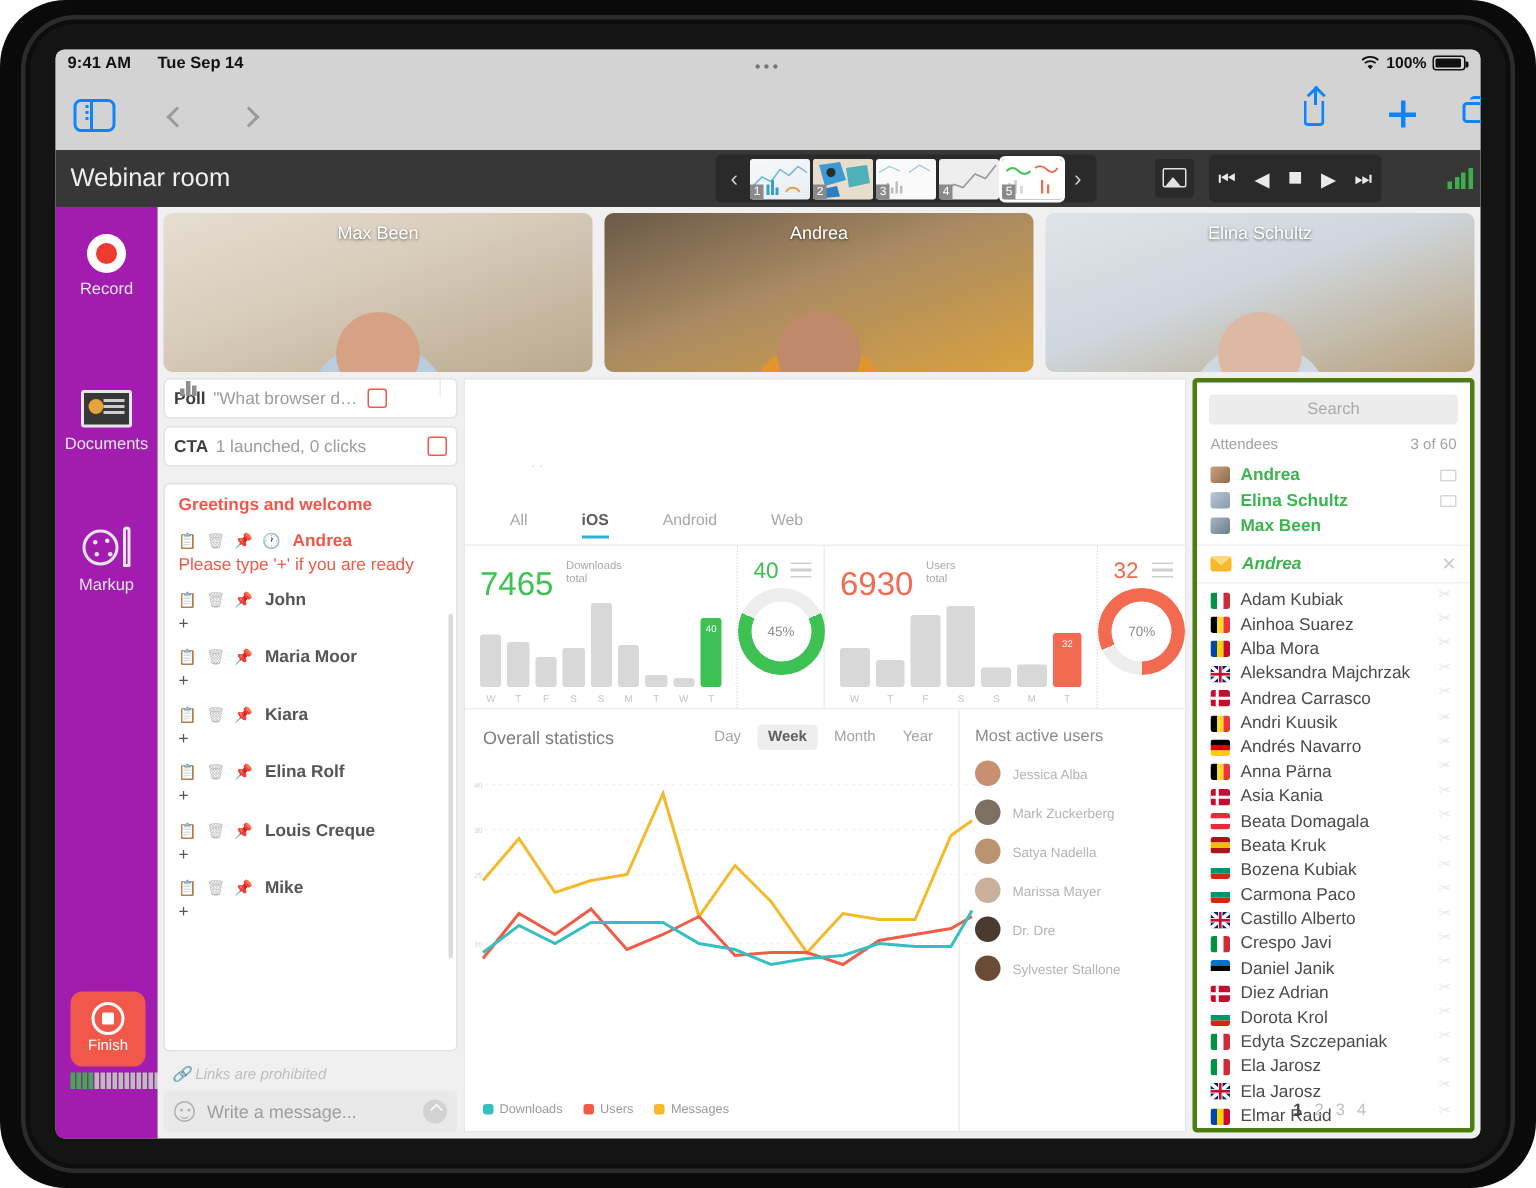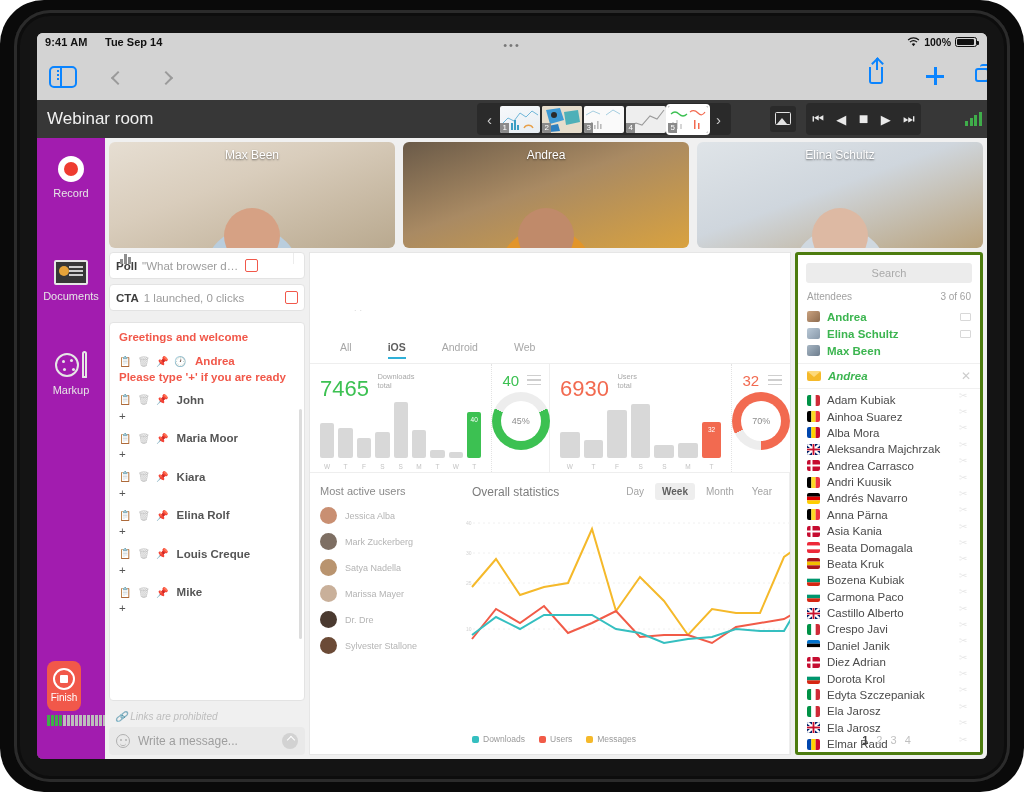--- a/index.html
+++ b/index.html
@@ -136,21 +136,21 @@
   #doc-ico:after { content:''; position:absolute; right:3px; top:4px; width:14px;
     height:2px; background:#cfcfcf; box-shadow:0 4px 0 #cfcfcf, 0 8px 0 #cfcfcf; }
   #mark-ico { width:32px; height:28px; margin:0 auto; position:relative; }
   #mark-ico .pal { position:absolute; left:0; top:2px; width:24px; height:24px;
     border:2px solid #e6e6e6; border-radius:50%; }
   #mark-ico .pal:before { content:''; position:absolute; left:5px; top:5px;
     width:3px; height:3px; border-radius:50%; background:#e6e6e6;
     box-shadow:8px -1px 0 #e6e6e6, 1px 8px 0 #e6e6e6, 10px 8px 0 #e6e6e6; }
   #mark-ico .brush { position:absolute; right:0; top:0; width:5px; height:27px;
     border:2px solid #e6e6e6; border-radius:3px 3px 1px 1px; }
-  #finish { position:absolute; left:10px; bottom:48px; width:34px; height:50px;
+  #finish { position:absolute; left:10px; bottom:48px; width:50px; height:50px;
     background:#f1584a; border-radius:8px; color:#fff; text-align:center; }
   #finish .sq { width:22px; height:22px; border:2px solid #fff; border-radius:50%;
     margin:7px auto 2px; position:relative; }
   #finish .sq:after { content:''; position:absolute; left:5px; top:5px; width:8px;
     height:8px; background:#fff; border-radius:1px; }
   #finish .lbl { font-size:10px; }
   #vu { position:absolute; left:10px; bottom:33px; display:flex; gap:1.5px; }
   #vu b { width:2.5px; height:11px; background:#bdbdbd; display:block; }
   #vu b.on { background:#3fae4a; }
 
@@ -193,21 +193,21 @@
     overflow:hidden; padding:8px 9px 0; }
   #msgs .scroll { position:absolute; right:2px; top:86px; width:3px; height:230px;
     background:#dcdcdc; border-radius:2px; }
   .greet { color:#f1584a; font-weight:bold; font-size:11.5px; margin-bottom:12px; }
   .msg { margin-bottom:8px; }
   .msg .hd { display:flex; align-items:center; gap:6px; font-size:9px;
     color:#b5b5b5; margin-bottom:3px; }
   .msg .hd .who { font-size:11.5px; font-weight:bold; color:#555; margin-left:2px; }
   .msg.me .hd .who { color:#f1584a; }
   .msg .bd { font-size:11.5px; color:#555; line-height:1.35; }
-  .msg.me .bd { color:#f1584a; font-weight:bold; }
+  .msg.me .bd { color:#f1584a; font-weight:normal; }
   .mi { font-size:10px; color:#bdbdbd; }
   #prohib { position:absolute; left:0; right:0; bottom:33px; font-size:10px;
     color:#bdbdbd; padding-left:6px;font-style:italic; }
   #composer { position:absolute; left:0; right:0; bottom:0; height:28px;
     background:#e9e9e9; border-radius:4px; display:flex; align-items:center;
     padding:0 7px; }
   #composer .smile { width:14px; height:14px; border:1.4px solid #b0b0b0;
     border-radius:50%; position:relative; flex:none; }
   #composer .smile:before { content:''; position:absolute; left:3px; top:4px;
     width:2px; height:2px; background:#b0b0b0; border-radius:50%;
@@ -694,20 +694,52 @@
                     <b></b>
                     <b></b>
                   </span>
                 <div class="ring" style="background:conic-gradient(#f26a50 0 50%, #ededed 50% 68%, #f26a50 68% 100%)">
                   <div class="hole">70%</div>
                 </div>
               </div>
             </div>
 
             <div id="lower">
+              <div id="stats">
+                <div class="hdr">Overall statistics</div>
+                <div id="range">
+                  <span>Day</span>
+                  <span class="on">Week</span>
+                  <span>Month</span>
+                  <span>Year</span>
+                </div>
+
+                <svg id="linechart" width="340" height="140" viewBox="0 0 340 140" style="position:absolute;left:4px;top:38px">
+                  <g stroke="#f0f0f0" stroke-width="1" stroke-dasharray="2 3">
+                    <line x1="4" y1="12" x2="336" y2="12"></line>
+                    <line x1="4" y1="42" x2="336" y2="42"></line>
+                    <line x1="4" y1="72" x2="336" y2="72"></line>
+                    <line x1="4" y1="118" x2="336" y2="118"></line>
+                  </g>
+                  <text x="2" y="14" font-size="5" fill="#d4d4d4">40</text>
+                  <text x="2" y="44" font-size="5" fill="#d4d4d4">30</text>
+                  <text x="2" y="74" font-size="5" fill="#d4d4d4">25</text>
+                  <text x="2" y="120" font-size="5" fill="#d4d4d4">10</text>
+                  <polyline fill="none" stroke="#f5b92a" stroke-width="2" points="8,76 32,48 56,84 80,76 104,72 128,18 152,100 176,66 200,90 224,124 248,98 272,102 296,102 320,46 334,36"></polyline>
+                  <polyline fill="none" stroke="#f15b48" stroke-width="2" points="8,128 32,98 56,112 80,95 104,122 128,112 152,100 176,126 200,124 224,124 248,132 272,116 296,112 320,108 334,100"></polyline>
+                  <polyline fill="none" stroke="#35bfc0" stroke-width="2" points="8,124 32,106 56,118 80,104 104,104 128,104 152,118 176,122 200,132 224,128 248,126 272,118 296,120 320,120 334,96"></polyline>
+                </svg>
+
+                <div id="legend">
+                  <span><i style="background:#35bfc0"></i><span>Downloads</span></span>
+                  <span><i style="background:#f15b48"></i><span>Users</span></span>
+                  <span><i style="background:#f5b92a"></i><span>Messages</span></span>
+                </div>
+              </div>
+
               <div id="active">
                 <div class="hdr">Most active users</div>
                 <div class="au">
                     <span class="av" style="background:#c98f72"></span>
                     <span class="nm">Jessica Alba</span>
                   </div>
                 <div class="au">
                     <span class="av" style="background:#7e6f63"></span>
                     <span class="nm">Mark Zuckerberg</span>
                   </div>
@@ -721,52 +753,20 @@
                   </div>
                 <div class="au">
                     <span class="av" style="background:#4a3a30"></span>
                     <span class="nm">Dr. Dre</span>
                   </div>
                 <div class="au">
                     <span class="av" style="background:#6b4a36"></span>
                     <span class="nm">Sylvester Stallone</span>
                   </div>
               </div>
-
-              <div id="stats">
-                <div class="hdr">Overall statistics</div>
-                <div id="range">
-                  <span>Day</span>
-                  <span class="on">Week</span>
-                  <span>Month</span>
-                  <span>Year</span>
-                </div>
-
-                <svg id="linechart" width="340" height="140" viewBox="0 0 340 140" style="position:absolute;left:4px;top:38px">
-                  <g stroke="#f0f0f0" stroke-width="1" stroke-dasharray="2 3">
-                    <line x1="4" y1="12" x2="336" y2="12"></line>
-                    <line x1="4" y1="42" x2="336" y2="42"></line>
-                    <line x1="4" y1="72" x2="336" y2="72"></line>
-                    <line x1="4" y1="118" x2="336" y2="118"></line>
-                  </g>
-                  <text x="2" y="14" font-size="5" fill="#d4d4d4">40</text>
-                  <text x="2" y="44" font-size="5" fill="#d4d4d4">30</text>
-                  <text x="2" y="74" font-size="5" fill="#d4d4d4">25</text>
-                  <text x="2" y="120" font-size="5" fill="#d4d4d4">10</text>
-                  <polyline fill="none" stroke="#f5b92a" stroke-width="2" points="8,76 32,48 56,84 80,76 104,72 128,18 152,100 176,66 200,90 224,124 248,98 272,102 296,102 320,46 334,36"></polyline>
-                  <polyline fill="none" stroke="#f15b48" stroke-width="2" points="8,128 32,98 56,112 80,95 104,122 128,112 152,100 176,126 200,124 224,124 248,132 272,116 296,112 320,108 334,100"></polyline>
-                  <polyline fill="none" stroke="#35bfc0" stroke-width="2" points="8,124 32,106 56,118 80,104 104,104 128,104 152,118 176,122 200,132 224,128 248,126 272,118 296,120 320,120 334,96"></polyline>
-                </svg>
-
-                <div id="legend">
-                  <span><i style="background:#35bfc0"></i><span>Downloads</span></span>
-                  <span><i style="background:#f15b48"></i><span>Users</span></span>
-                  <span><i style="background:#f5b92a"></i><span>Messages</span></span>
-                </div>
-              </div>
             </div>
           </div>
 
           <div id="att">
             <div id="search">Search</div>
             <div id="attHdr">
               <span>Attendees</span>
               <span>3 of 60</span>
             </div>
 

